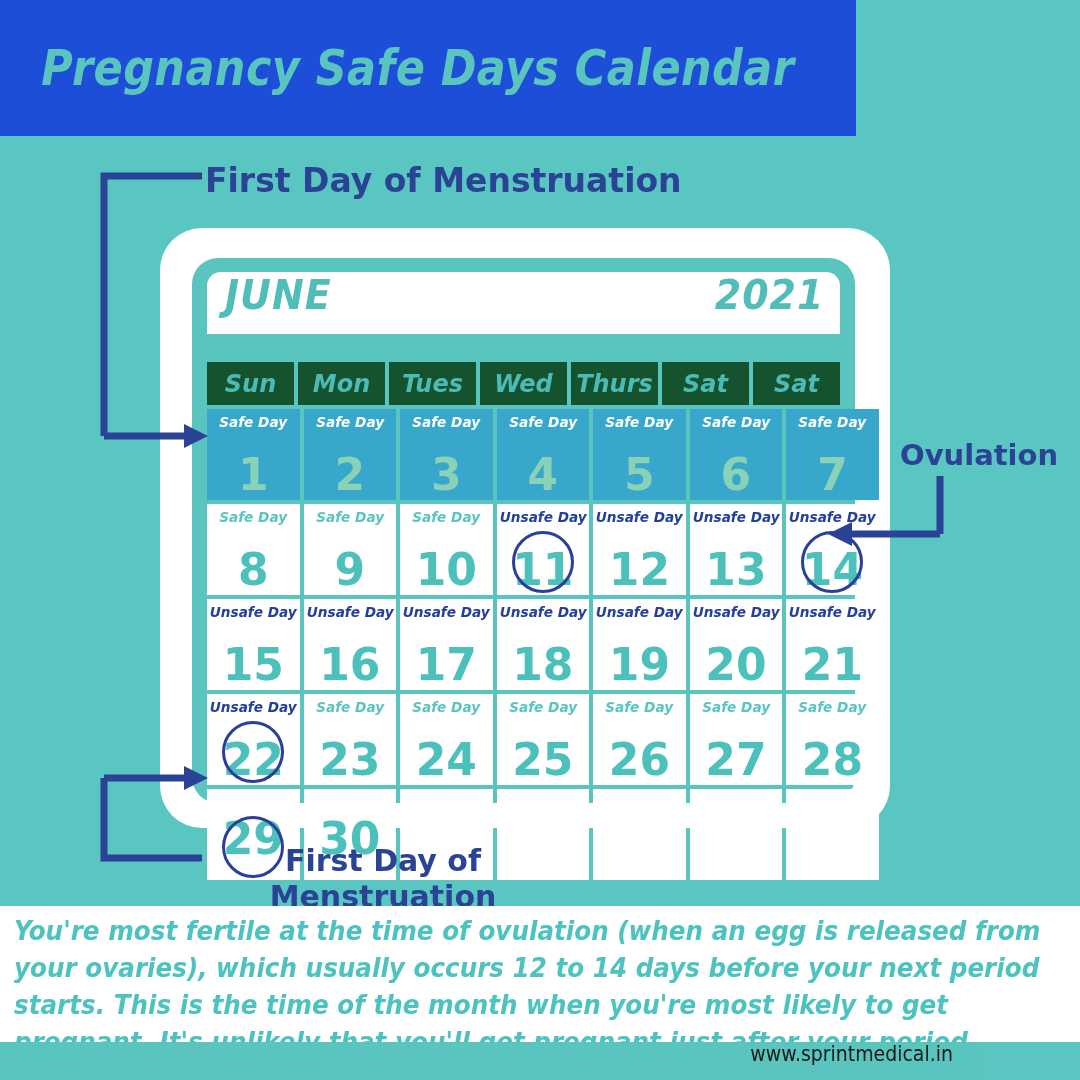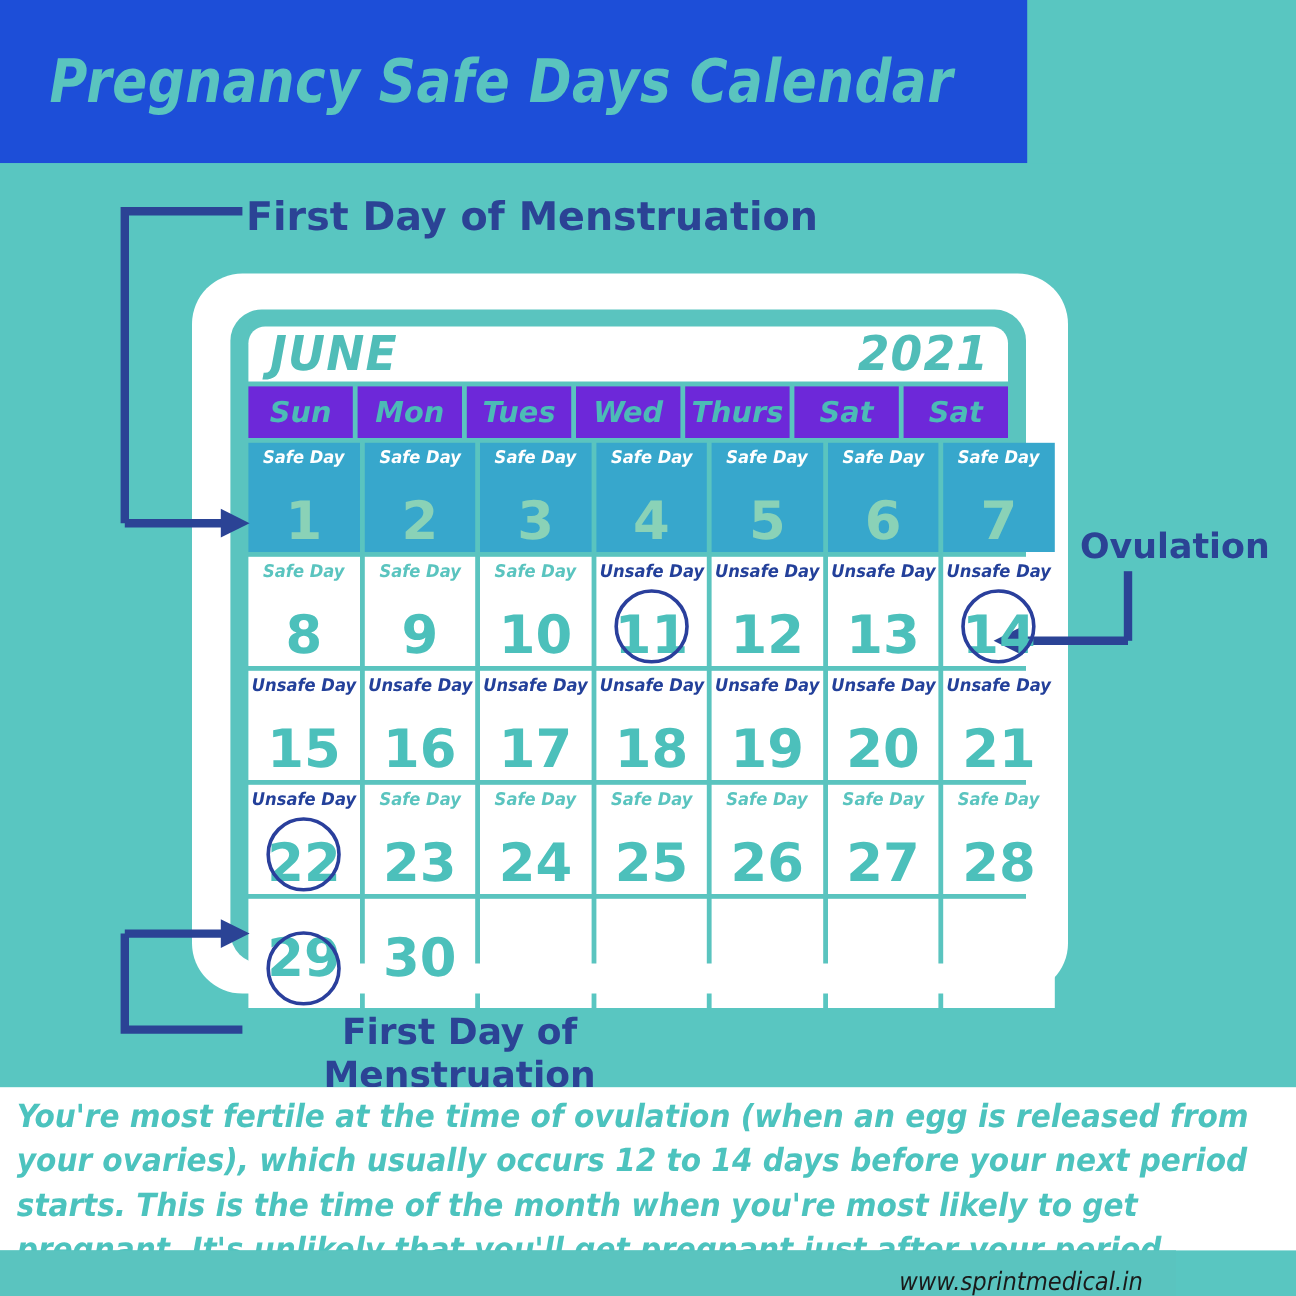--- a/index.html
+++ b/index.html
@@ -82,21 +82,21 @@
     flex-direction: column;
   }
 
   
   #month-bar {
     background: #ffffff;
     height: 62px;
     display: flex;
     align-items: center;
     justify-content: space-between;
-    padding: 0 16px 0 18px;
+    padding: 0 16px 16px 18px;
     box-sizing: border-box;
     border-radius: 14px 14px 0 0;
     margin-bottom: 4px;
   }
   .month-text {
     font-family: "DejaVu Sans", sans-serif;
     font-style: italic;
     font-weight: bold;
     font-size: 40px;
     color: #50bdb8;
@@ -107,30 +107,31 @@
   #year-label { transform-origin: right center; }
 
   
   #weekday-row {
     display: grid;
     grid-template-columns: repeat(7, 1fr);
     gap: 4px;
     margin-bottom: 4px;
   }
   .weekday-cell {
-    background: #6d28d9;
+    background: #14532d;
     height: 43px;
     display: flex;
     align-items: center;
     justify-content: center;
     font-family: "DejaVu Sans", sans-serif;
     font-style: italic;
     font-weight: bold;
     font-size: 24px;
     color: #4cbbb6;
+    margin-top: 24px;
   }
 
   
   #day-grid {
     display: grid;
     grid-template-columns: repeat(7, 1fr);
     grid-auto-rows: 1fr;
     gap: 4px;
     flex: 1;
   }
@@ -244,25 +245,24 @@
     transform-origin: left top;
     width: 1135px;
   }
   #footer-band {
     position: absolute;
     left: 0; top: 1042px;
     width: 980px;
     height: 38px;
     background: #5ac4bf;
     display: flex;
-    align-items: flex-end;
+    align-items: flex-start;
     justify-content: flex-end;
     padding-right: 16px;
     box-sizing: border-box;
-    font-style: italic;
   }
   #site-url {
     font-family: "DejaVu Sans", sans-serif;
     font-size: 21px;
     color: #1a1a1a;
     transform: scaleX(0.9);
   }
 </style>
 </head>
 <body>

